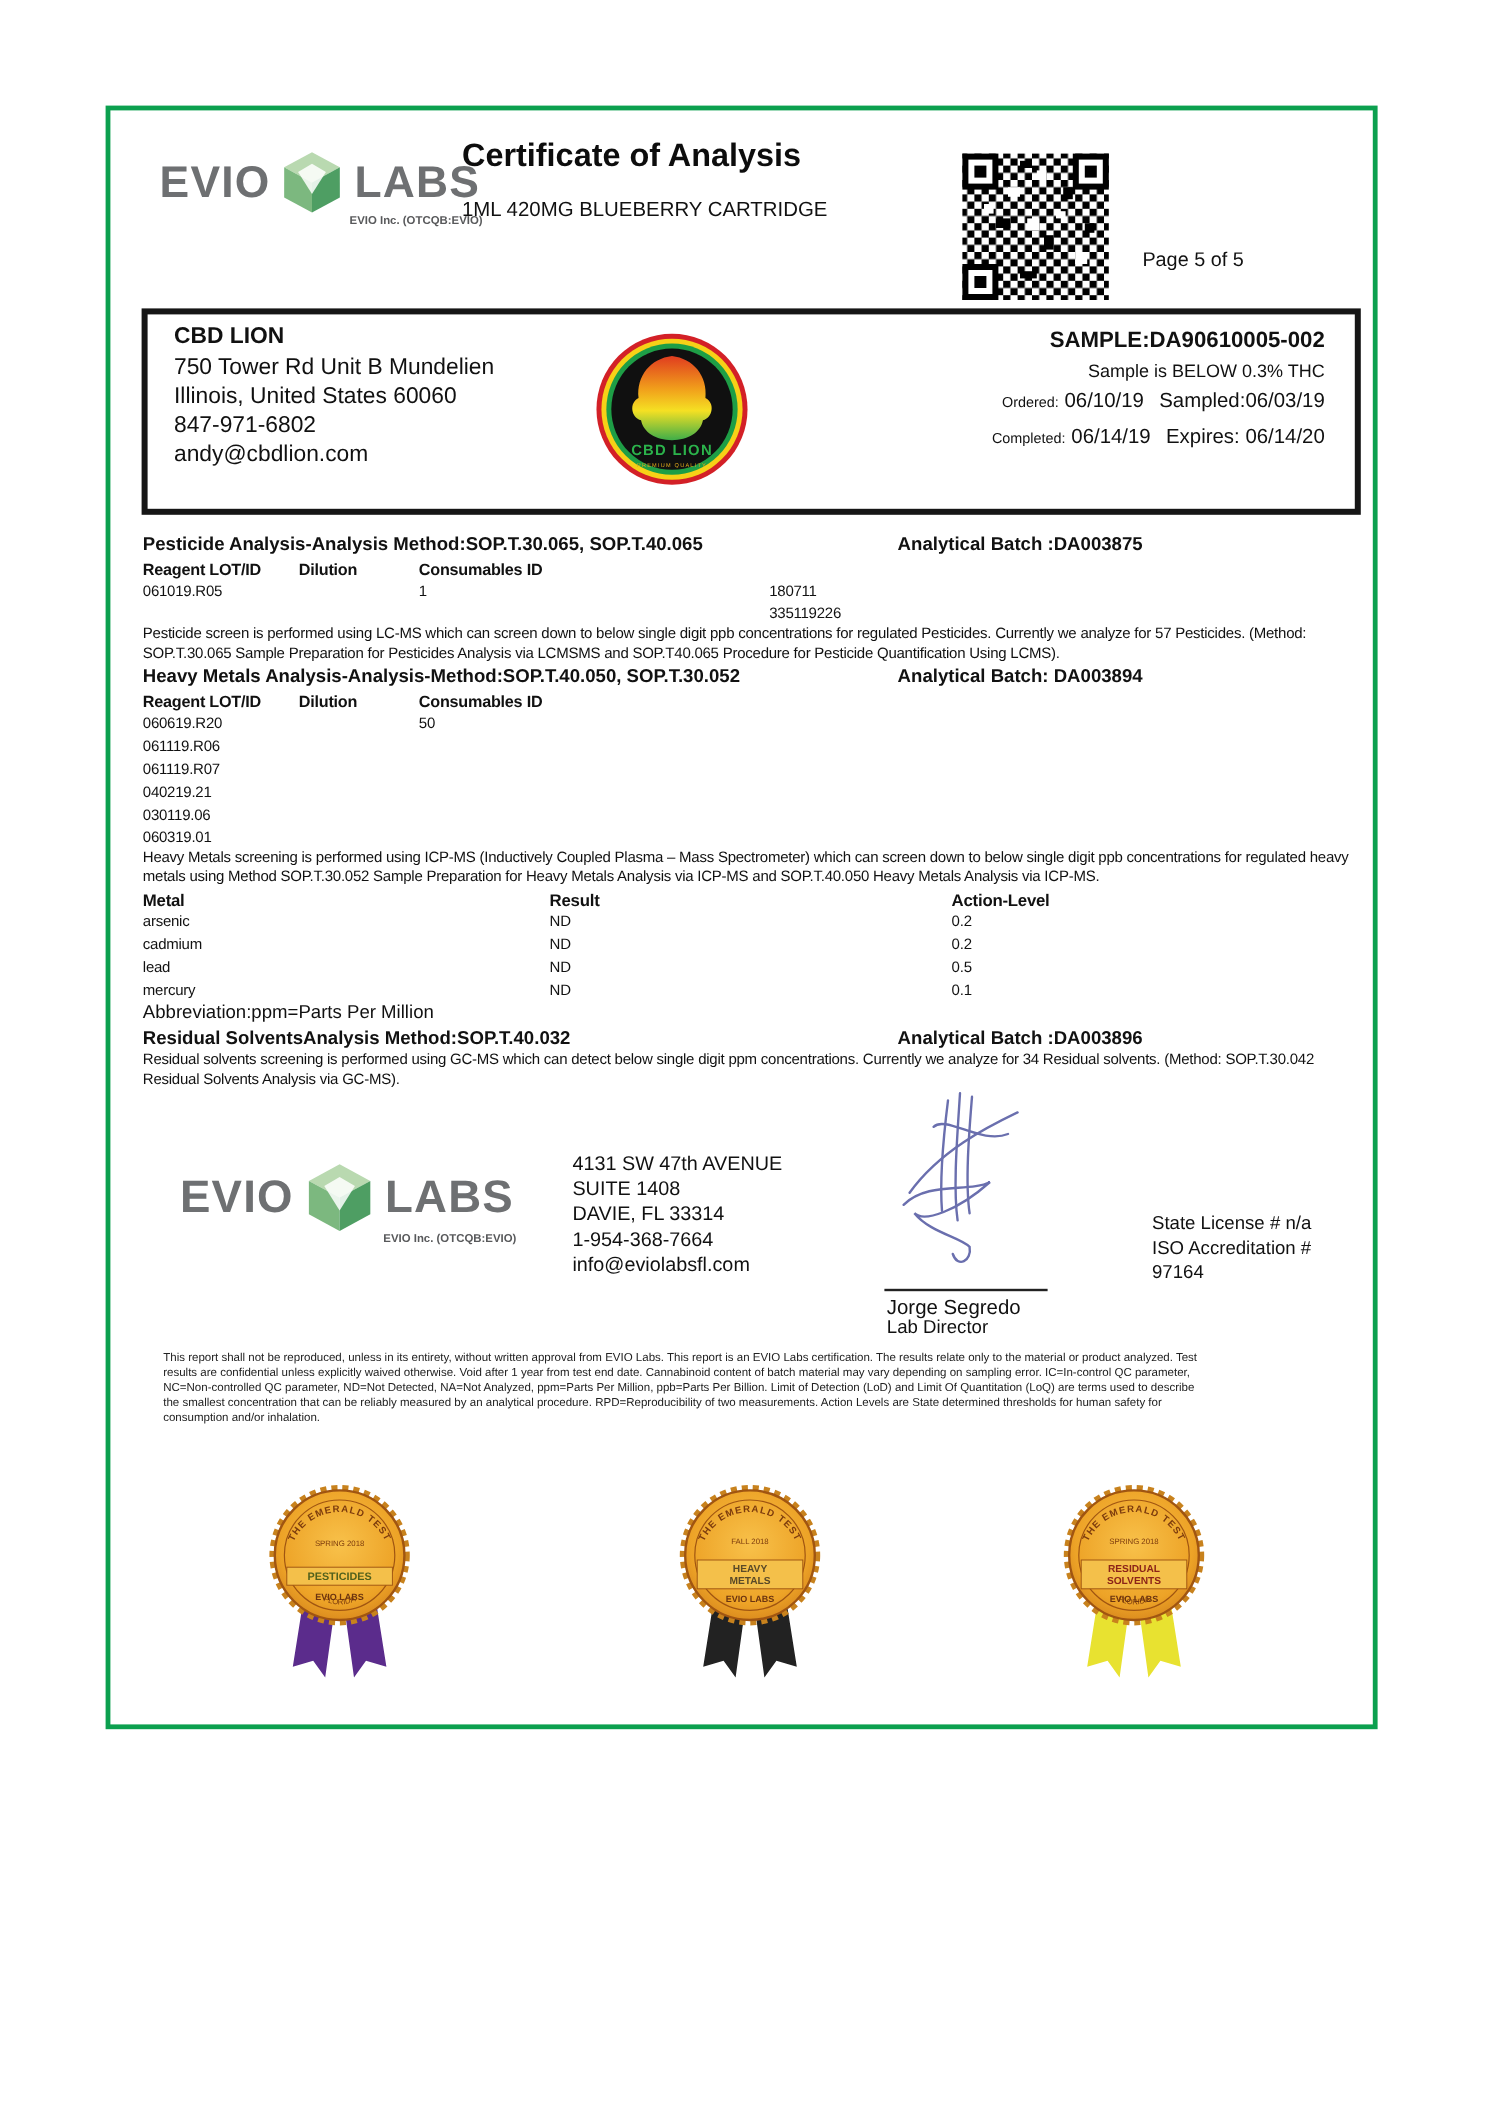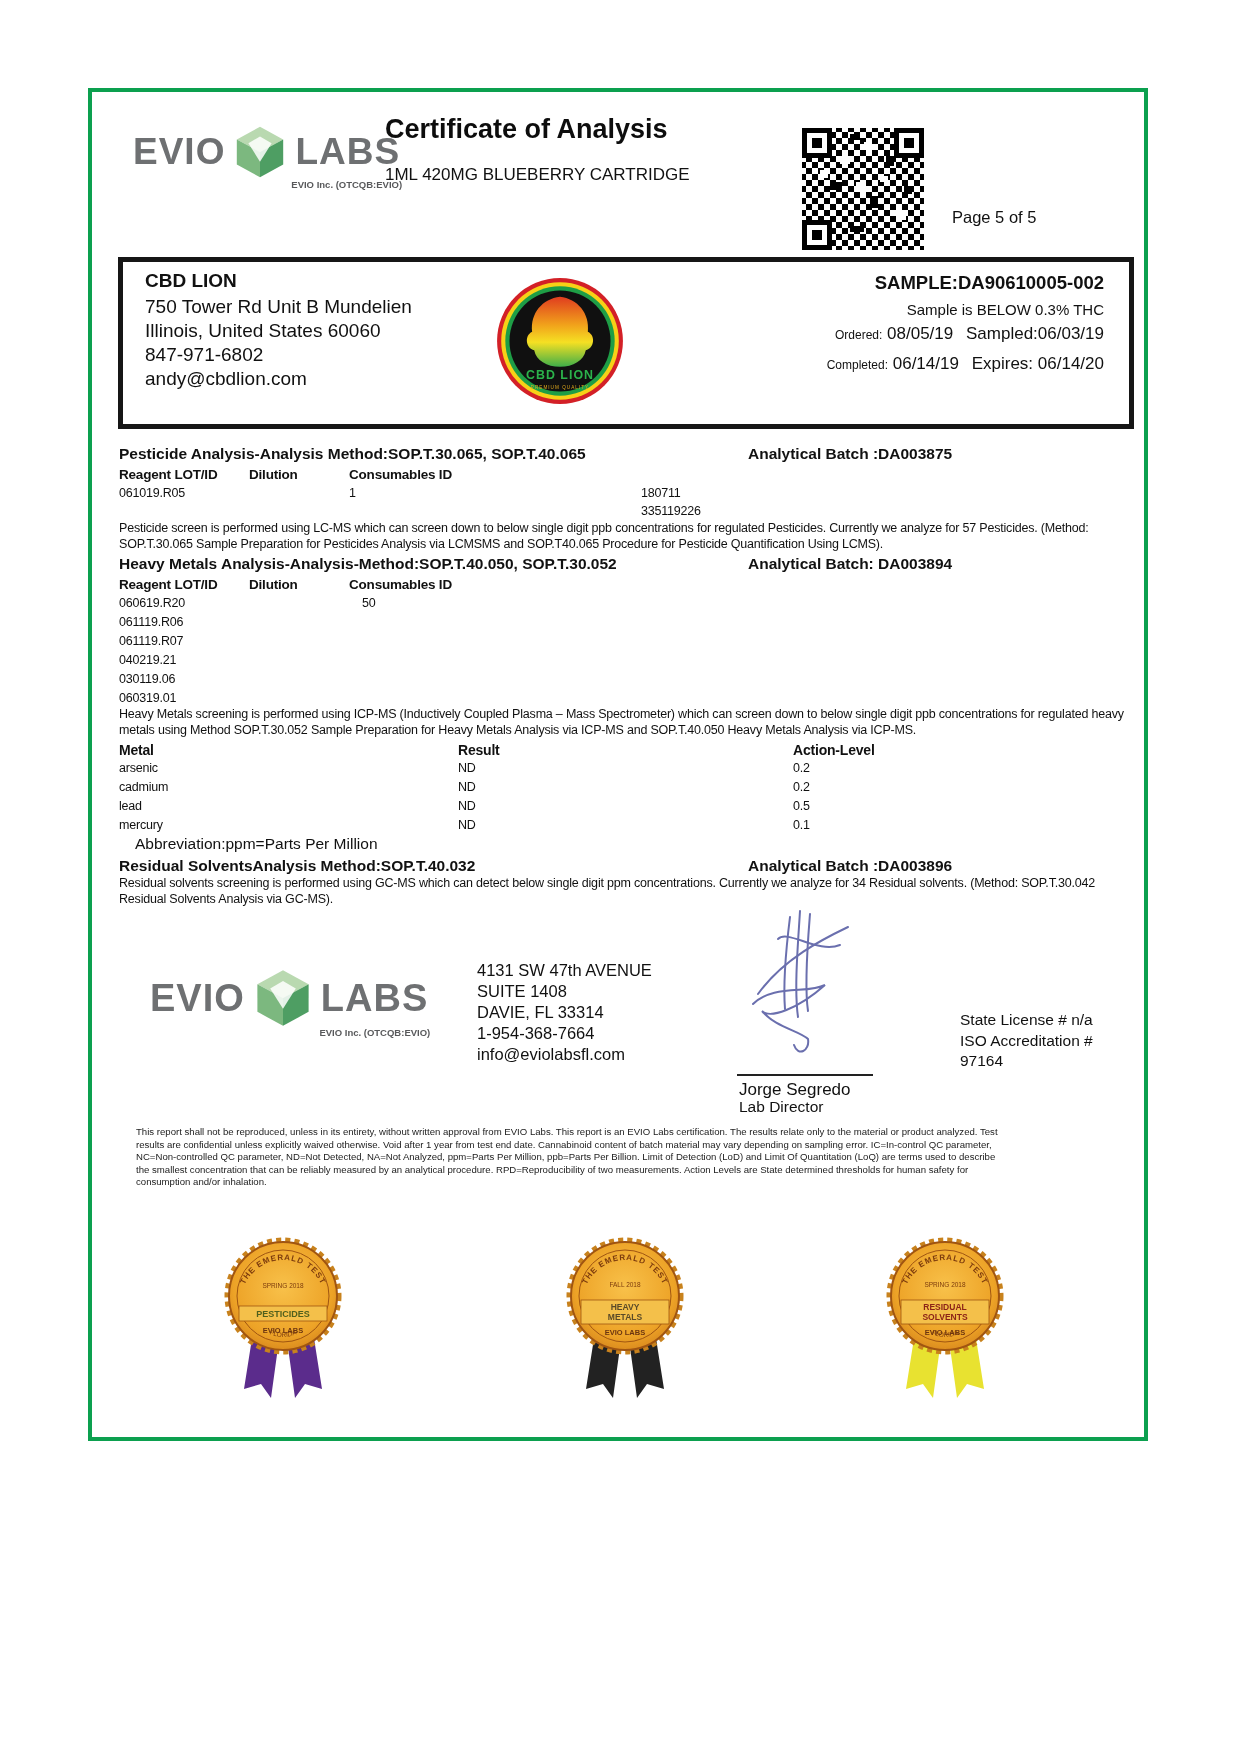--- a/index.html
+++ b/index.html
@@ -34,21 +34,21 @@
   .sample-dates { font-size:17px; margin-top:3px; line-height:25px; }
   .date-label { font-size:12px;margin-top:33px; }
   .gap-l { margin-left:8px; }
 
   
   .sec-head { position:absolute; font-size:15.5px; font-weight:bold; white-space:nowrap; }
   .th { position:absolute; font-size:13.5px; font-weight:bold; letter-spacing:-0.2px; white-space:nowrap; }
   .td { position:absolute; font-size:12.5px; letter-spacing:-0.2px; white-space:nowrap; }
   .desc { position:absolute; left:119px; width:1014px; font-size:12.5px; line-height:15.5px; letter-spacing:-0.2px; }
   .mth { font-size:14px; }
-  .abbr { left:119px; top:835px; font-size:15.5px;margin-left:16px; }
+  .abbr { left:119px; top:835px; font-size:15.5px; }
 
   
   .brand-ftr { left:150px; top:964px; height:68px; }
   .brand-ftr .brand-name { font-size:38px; }
   .addr { left:477px; top:960px; width:218px; font-size:16.5px; line-height:21px; }
   .sig-svg { left:728px; top:898px; width:150px; height:172px; }
   .sig-line { left:737px; top:1074px; width:136px; border-top:2px solid #222; height:0; }
   .sig-name { left:739px; top:1080px; font-size:17px; }
   .sig-title { left:739px; top:1098px; font-size:15.5px; }
   .license { left:960px; top:1010px; font-size:15.5px; line-height:20.5px; }
@@ -143,21 +143,21 @@
     <path d="M63,20 C80,22 92,36 90,54 C98,58 96,70 88,72 C86,82 76,88 63,88 C50,88 40,82 38,72 C30,70 28,58 36,54 C34,36 46,22 63,20 Z" fill="url(#liong)"></path>
     <text x="63" y="100" text-anchor="middle" font-size="12" font-weight="bold" fill="#2bb34b" letter-spacing="1">CBD LION</text>
     <text x="63" y="110" text-anchor="middle" font-size="4.5" fill="#e0a91c" letter-spacing="1">PREMIUM QUALITY</text>
   </svg>
 
   <div class="sample-info">
     <div class="sample-id">SAMPLE:DA90610005-002</div>
     <div class="sample-thc">Sample is BELOW 0.3% THC</div>
     <div class="sample-dates">
       <span class="date-label">Ordered:</span>
-      <span>08/05/19</span>
+      <span>06/10/19</span>
       <span class="gap-l">Sampled:</span><span>06/03/19</span>
     </div>
     <div class="sample-dates">
       <span class="date-label">Completed:</span>
       <span>06/14/19</span>
       <span class="gap-l">Expires:</span>
       <span>06/14/20</span>
     </div>
   </div>
 </div>
@@ -172,21 +172,21 @@
 <span class="td" style="left:641px; top:486px;">180711</span>
 <span class="td" style="left:641px; top:504px;">335119226</span>
 <div class="desc" style="top:521px;">Pesticide screen is performed using LC-MS which can screen down to below single digit ppb concentrations for regulated Pesticides. Currently we analyze for 57 Pesticides. (Method: SOP.T.30.065 Sample Preparation for Pesticides Analysis via LCMSMS and SOP.T40.065 Procedure for Pesticide Quantification Using LCMS).</div>
 
 <div class="sec-head" style="left:119px; top:555px;">Heavy Metals Analysis-Analysis-Method:SOP.T.40.050, SOP.T.30.052</div>
 <div class="sec-head" style="left:748px; top:555px;">Analytical Batch: DA003894</div>
 <span class="th" style="left:119px; top:577px;">Reagent LOT/ID</span>
 <span class="th" style="left:249px; top:577px;">Dilution</span>
 <span class="th" style="left:349px; top:577px;">Consumables ID</span>
 <span class="td" style="left:119px; top:596px;">060619.R20</span>
-<span class="td" style="left:362px; top:596px;">50</span>
+<span class="td" style="left:349px; top:596px;">50</span>
 <span class="td" style="left:119px; top:615px;">061119.R06</span>
 <span class="td" style="left:119px; top:634px;">061119.R07</span>
 <span class="td" style="left:119px; top:653px;">040219.21</span>
 <span class="td" style="left:119px; top:672px;">030119.06</span>
 <span class="td" style="left:119px; top:691px;">060319.01</span>
 <div class="desc" style="top:707px;">Heavy Metals screening is performed using ICP-MS (Inductively Coupled Plasma – Mass Spectrometer) which can screen down to below single digit ppb concentrations for regulated heavy metals using Method SOP.T.30.052 Sample Preparation for Heavy Metals Analysis via ICP-MS and SOP.T.40.050 Heavy Metals Analysis via ICP-MS.</div>
 
 <span class="th mth" style="left:119px; top:742px;">Metal</span>
 <span class="th mth" style="left:458px; top:742px;">Result</span>
 <span class="th mth" style="left:793px; top:742px;">Action-Level</span>

